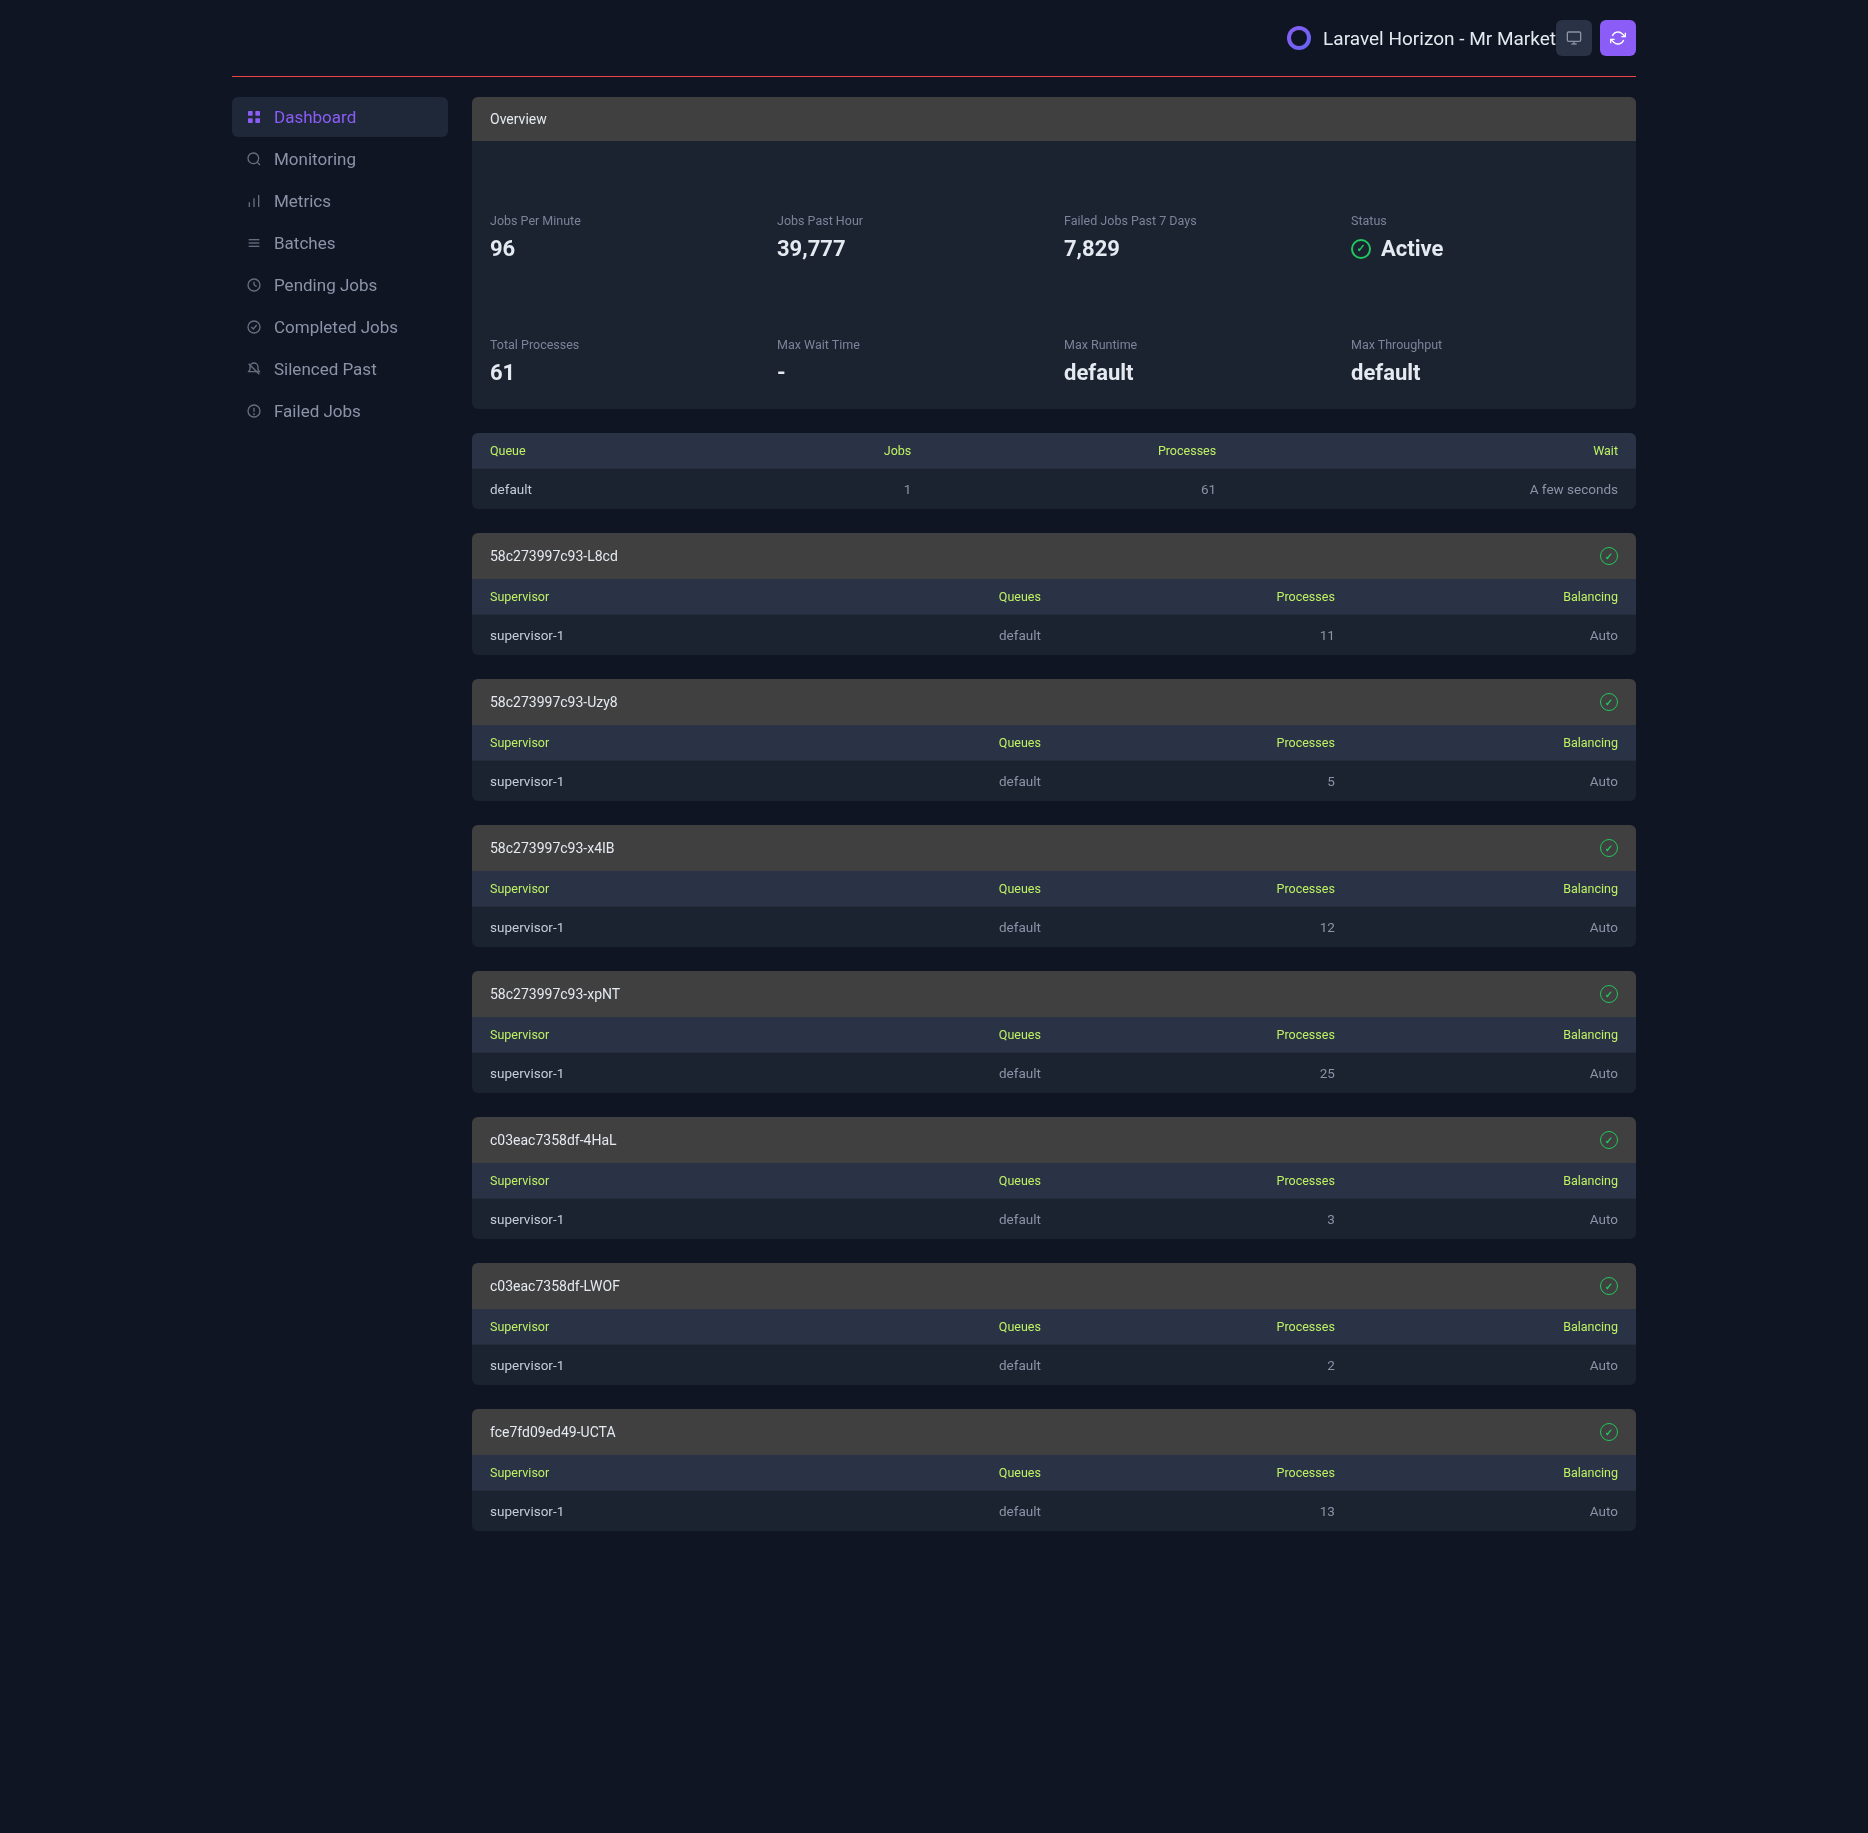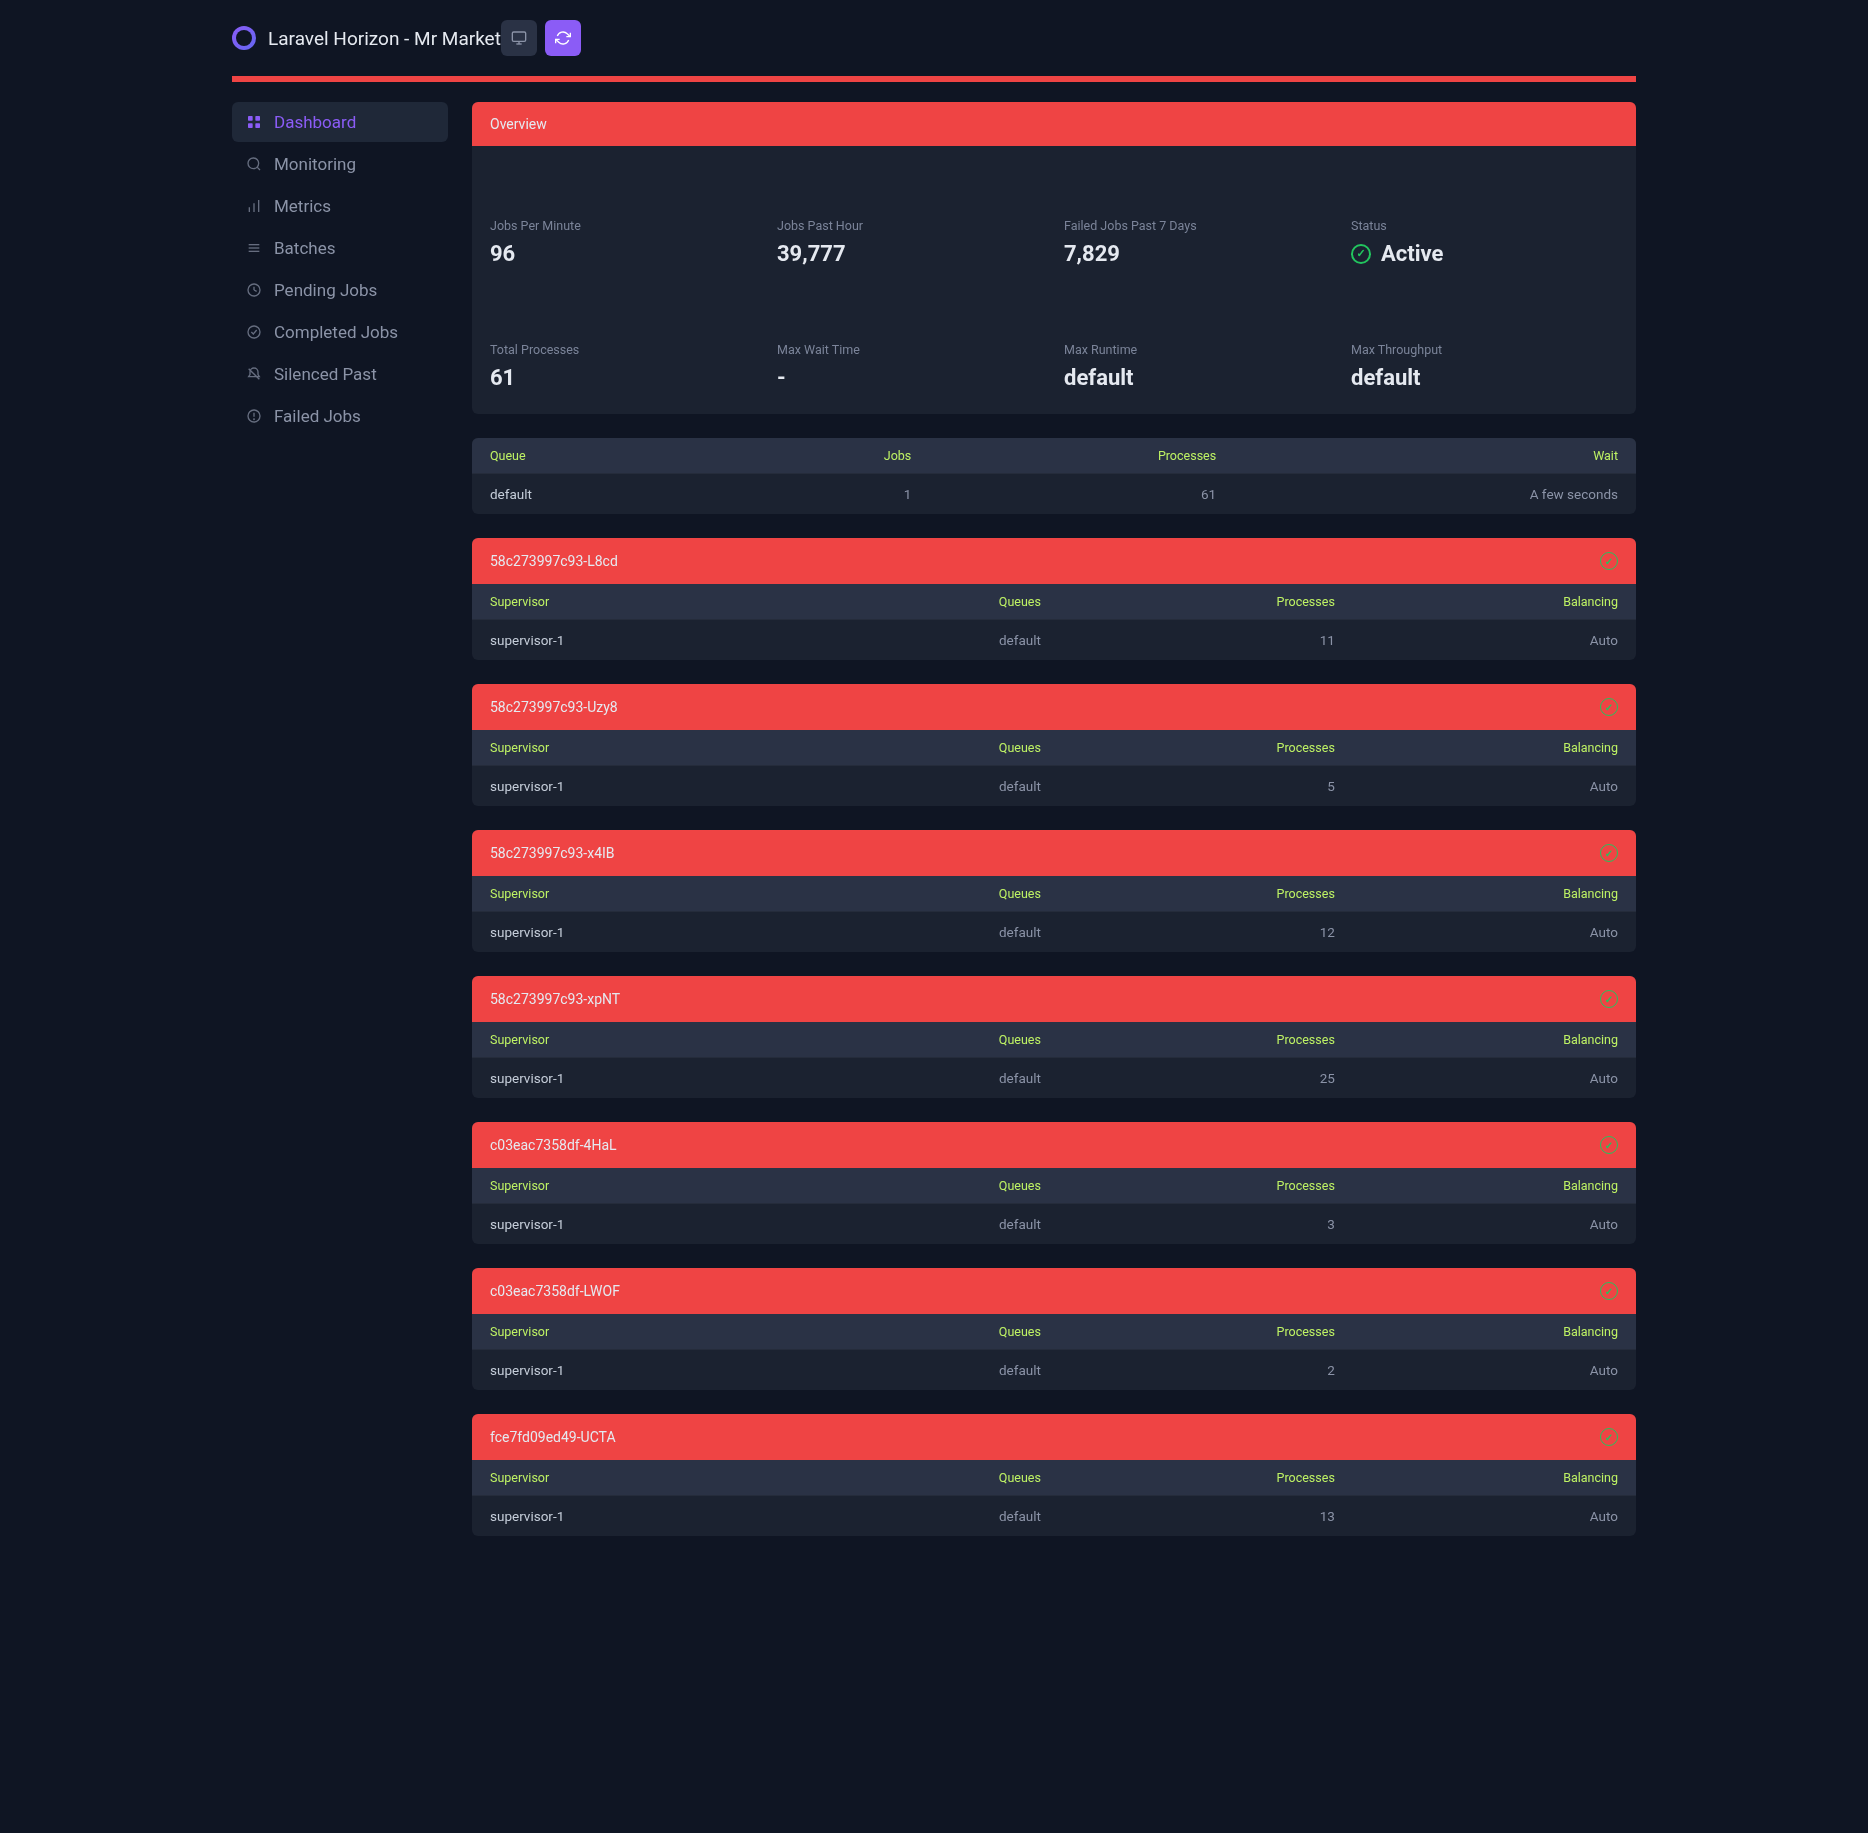--- a/index.html
+++ b/index.html
@@ -7,23 +7,23 @@
   background: #0f1523;
   color: #c5cdd9;
   font-family: -apple-system, BlinkMacSystemFont, "Segoe UI", Roboto, sans-serif;
   font-size: 14px;
   min-height: 100vh;
 }
 .container { max-width: 1440px; margin: 0 auto; padding: 0 18px; }
 .header {
   display: flex;
   align-items: center;
-  justify-content: flex-start;
+  justify-content: flex-end;
   padding: 20px 0;
-  border-bottom: 6px solid #ef4444;
+  border-bottom: 1px solid #ef4444;
 }
 .header-left { display: flex; align-items: center; gap: 12px; }
 .logo-icon {
   width: 24px; height: 24px; border-radius: 50%;
   background: linear-gradient(135deg, #8b5cf6 0%, #6366f1 100%);
   position: relative;
 }
 .logo-icon::after {
   content: ""; position: absolute; top: 4px; left: 4px;
   width: 16px; height: 16px; border-radius: 50%;
@@ -56,21 +56,21 @@
 .nav-icon { width: 16px; height: 16px; flex-shrink: 0; opacity: 0.7; }
 .nav-item.active .nav-icon { opacity: 1; }
 .main { flex: 1; padding-bottom: 40px; }
 .card {
   background: #1b2230;
   border-radius: 6px;
   overflow: hidden;
   margin-bottom: 24px;
 }
 .card-header {
-  background: #ef4444;
+  background: #404040;
   padding: 14px 18px;
   font-size: 14px;
   color: #e5e9f0;
   display: flex;
   align-items: center;
   justify-content: space-between;
 }
 .stats-grid {
   display: grid;
   grid-template-columns: repeat(4, 1fr);

